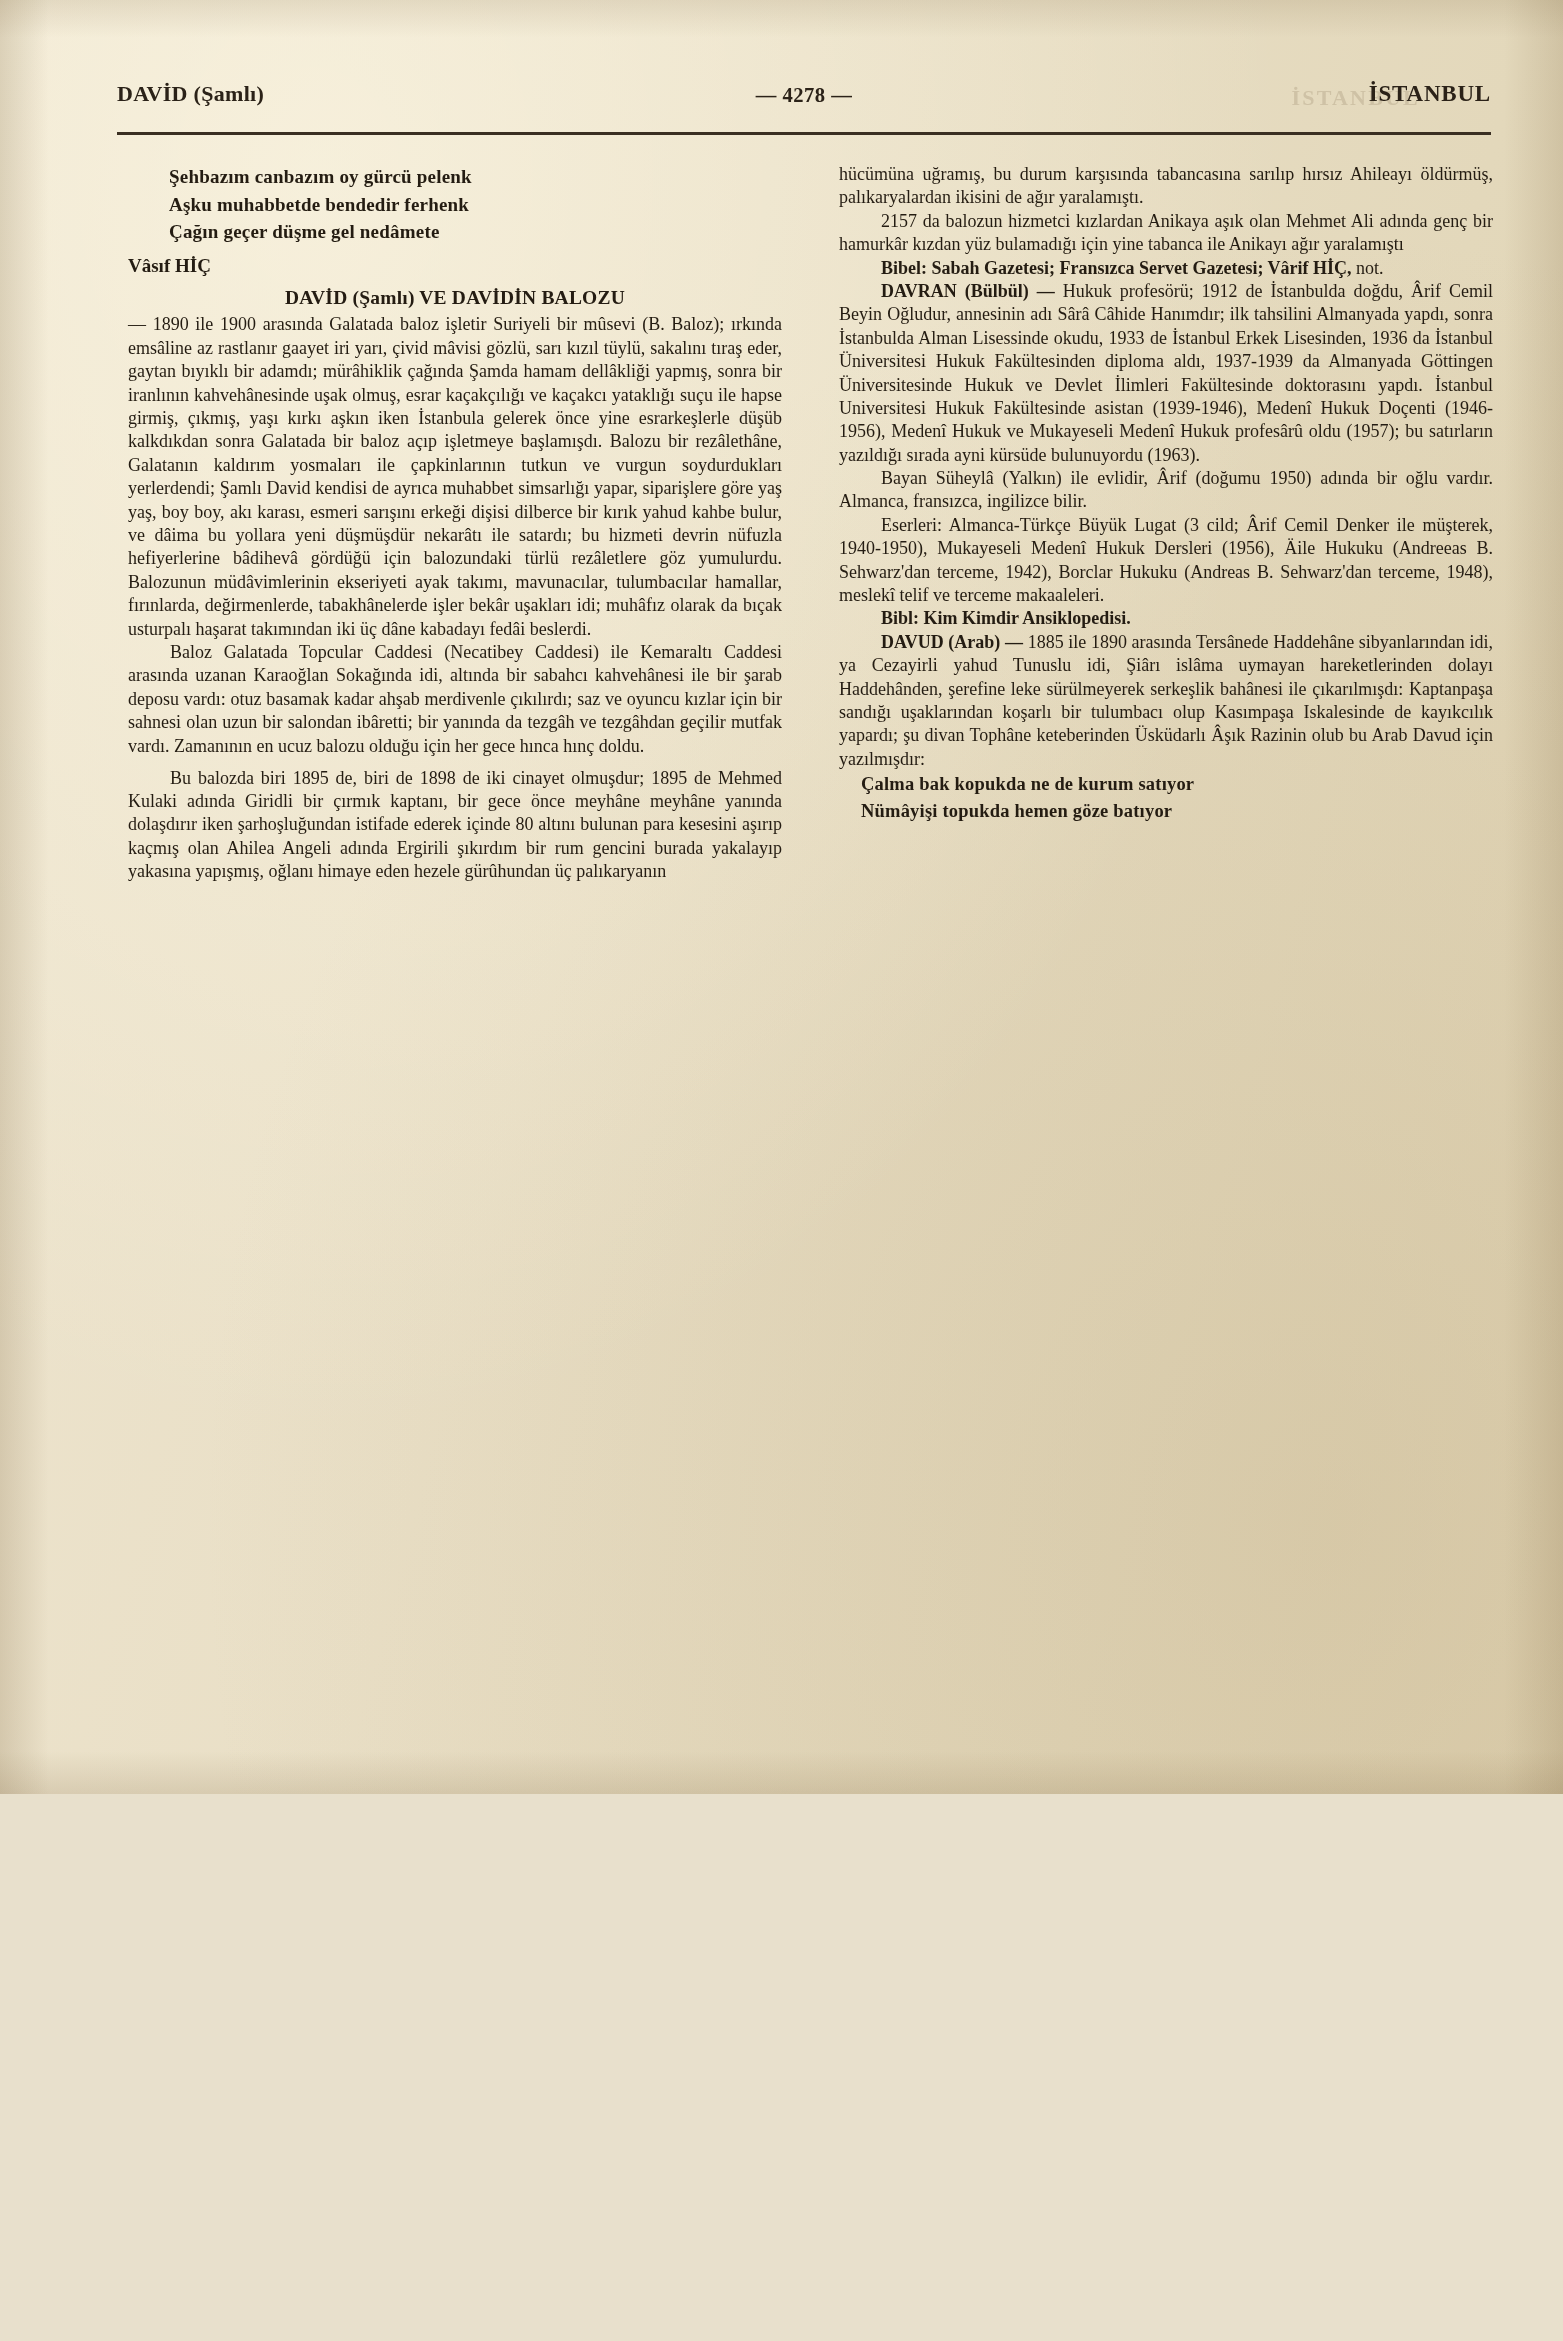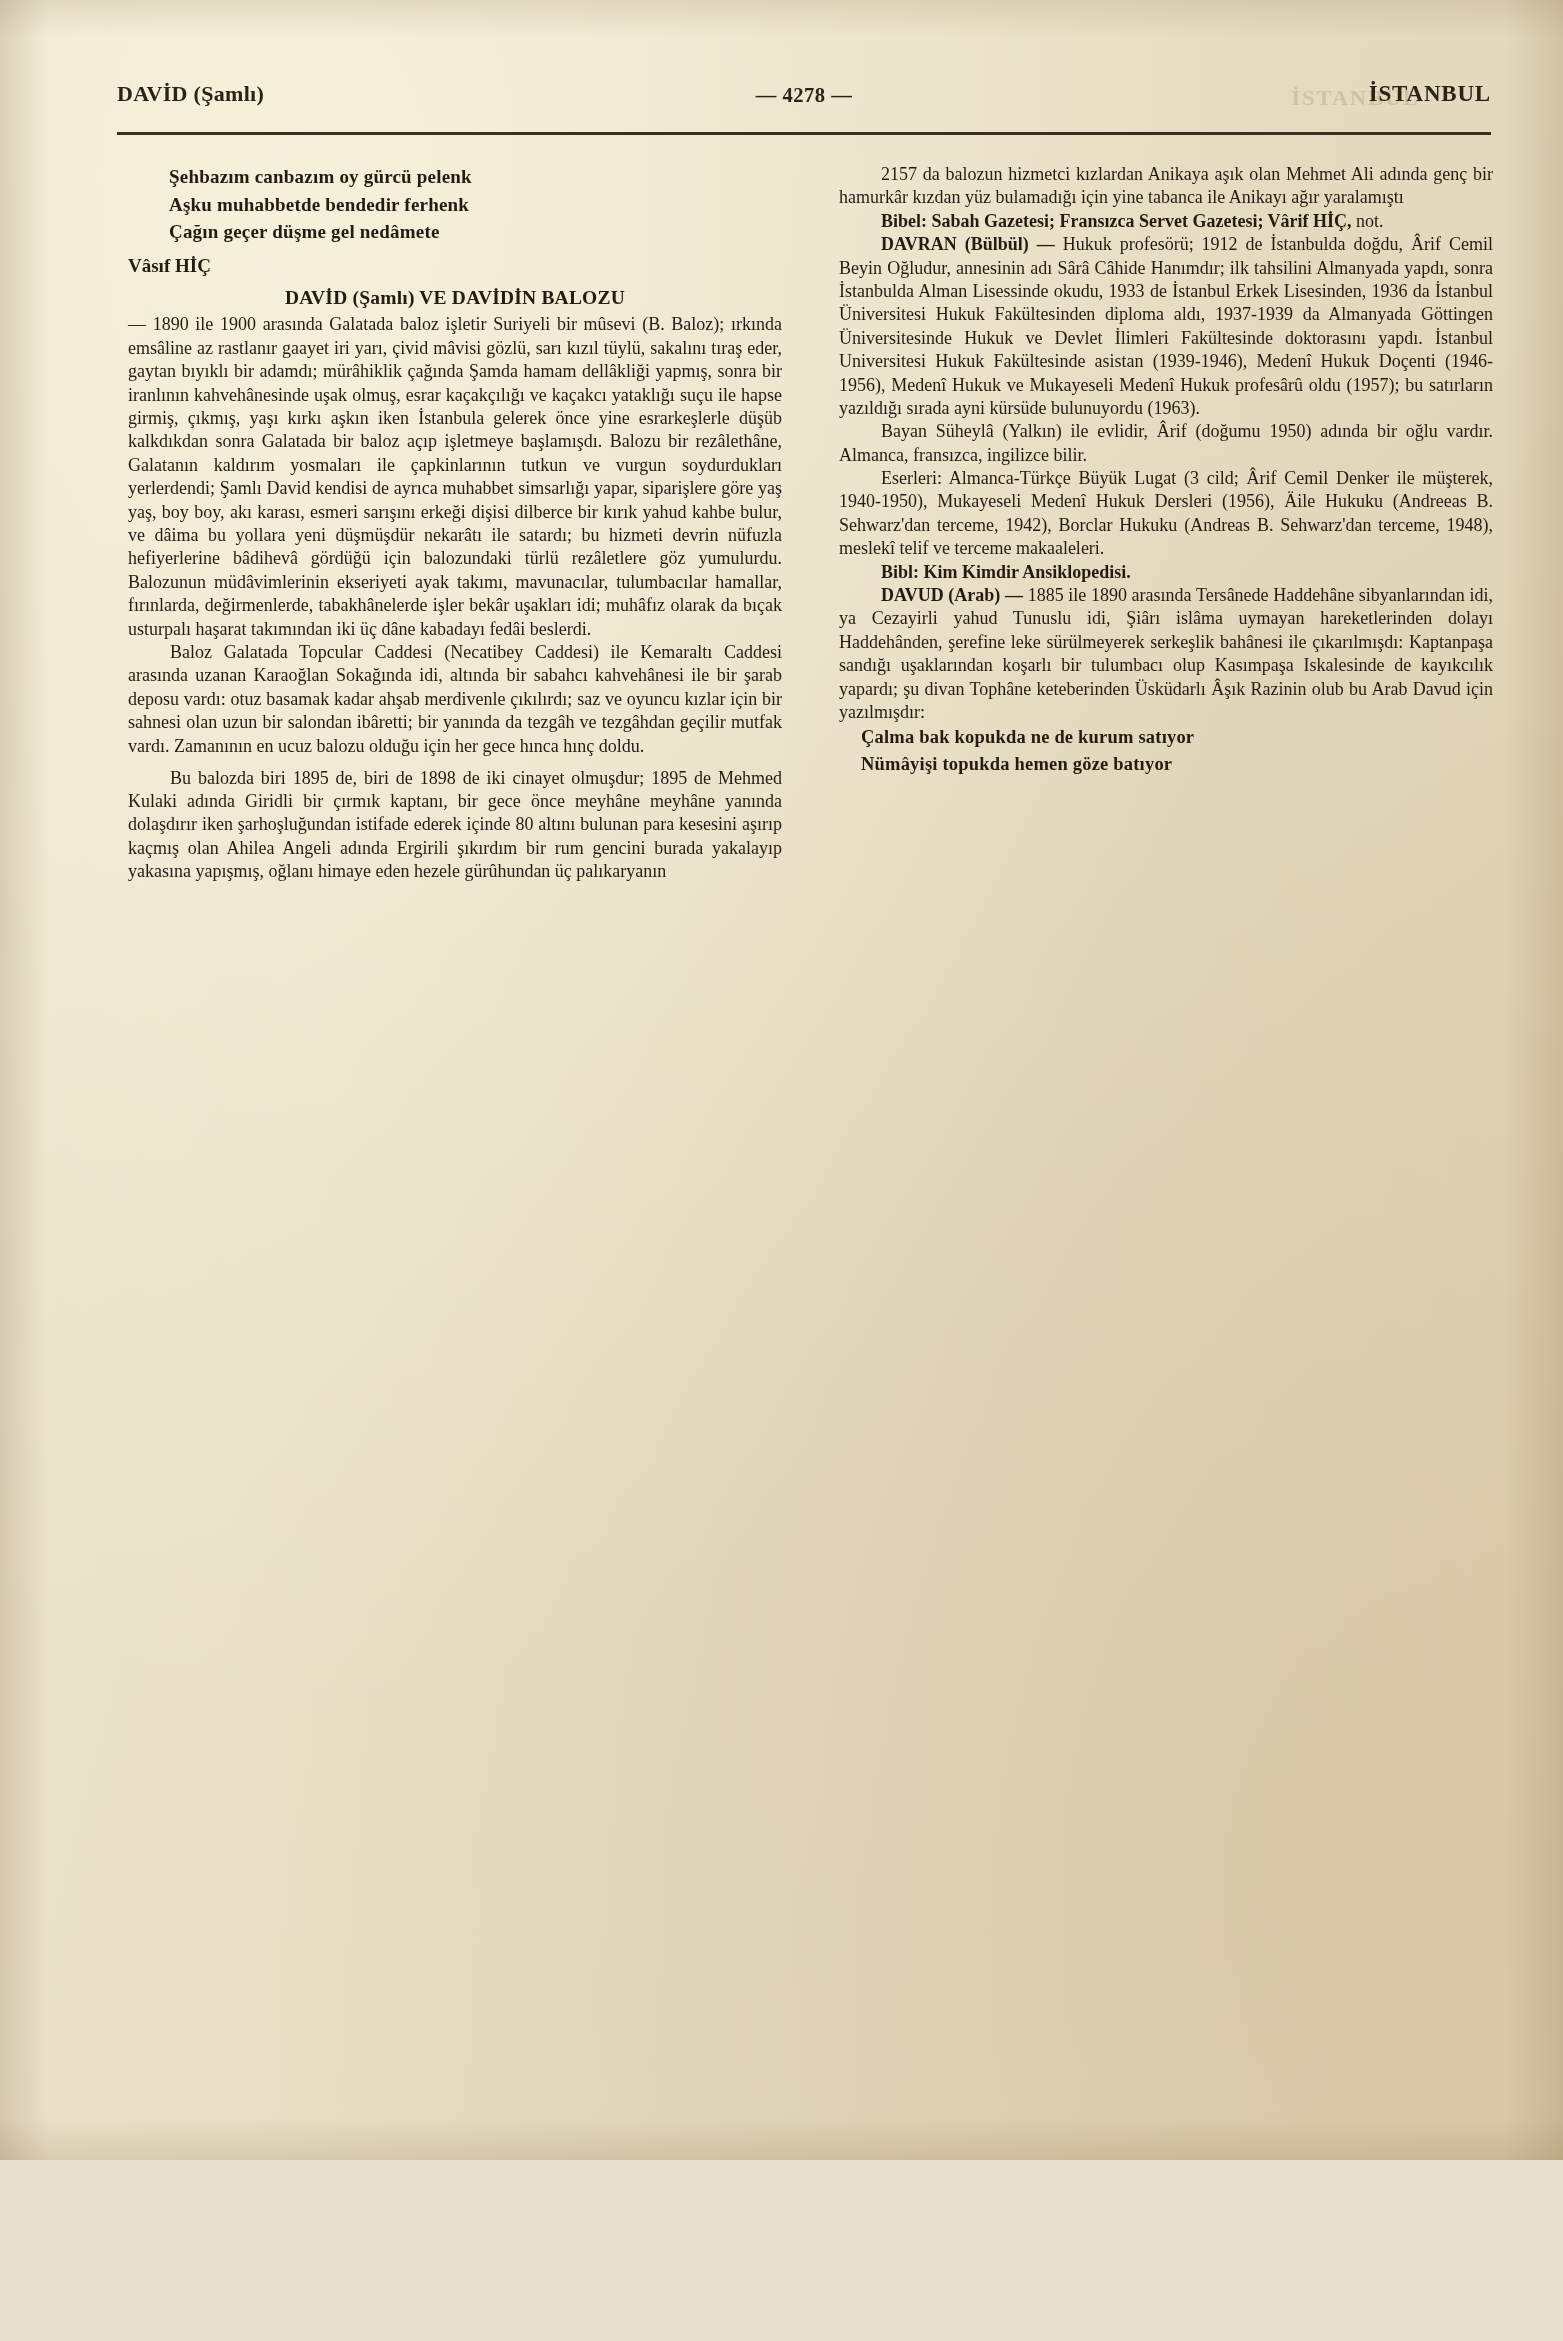--- a/index.html
+++ b/index.html
@@ -10,21 +10,21 @@
     width: 1564px;
     height: 2342px;
     background: #e8e0cc;
     font-family: "Liberation Serif", serif;
     overflow: hidden;
   }
   
   #page {
     position: relative;
     width: 1564px;
-    height: 2160px;
+    height: 1794px;
     background:
       radial-gradient(ellipse at 20% 10%, rgba(255,250,232,0.55) 0%, rgba(255,250,232,0) 55%),
       radial-gradient(ellipse at 85% 85%, rgba(190,170,130,0.30) 0%, rgba(190,170,130,0) 60%),
       linear-gradient(105deg, #eee5cf 0%, #e9dfc6 40%, #e3d8bb 75%, #dfd2b2 100%);
     box-sizing: border-box;
   }
   #page:before {
     content: "";
     position: absolute;
     inset: 0;
@@ -160,20 +160,21 @@
     </div>
     <p class="byline">Vâsıf HİÇ</p>
     <p class="entry-head">DAVİD (Şamlı) VE DAVİDİN BALOZU</p>
     <p class="dash">— 1890 ile 1900 arasında Galatada baloz işletir Suriyeli bir mûsevi (B. Baloz); ırkında emsâline az rastlanır gaayet iri yarı, çivid mâvisi gözlü, sarı kızıl tüylü, sakalını tıraş eder, gaytan bıyıklı bir adamdı; mürâhiklik çağında Şamda hamam dellâkliği yapmış, sonra bir iranlının kahvehânesinde uşak olmuş, esrar kaçakçılığı ve kaçakcı yataklığı suçu ile hapse girmiş, çıkmış, yaşı kırkı aşkın iken İstanbula gelerek önce yine esrarkeşlerle düşüb kalkdıkdan sonra Galatada bir baloz açıp işletmeye başlamışdı. Balozu bir rezâlethâne, Galatanın kaldırım yosmaları ile çapkinlarının tutkun ve vurgun soydurdukları yerlerdendi; Şamlı David kendisi de ayrıca muhabbet simsarlığı yapar, siparişlere göre yaş yaş, boy boy, akı karası, esmeri sarışını erkeği dişisi dilberce bir kırık yahud kahbe bulur, ve dâima bu yollara yeni düşmüşdür nekarâtı ile satardı; bu hizmeti devrin nüfuzla hefiyerlerine bâdihevâ gördüğü için balozundaki türlü rezâletlere göz yumulurdu. Balozunun müdâvimlerinin ekseriyeti ayak takımı, mavunacılar, tulumbacılar hamallar, fırınlarda, değirmenlerde, tabakhânelerde işler bekâr uşakları idi; muhâfız olarak da bıçak usturpalı haşarat takımından iki üç dâne kabadayı fedâi beslerdi.</p>
     <p>Baloz Galatada Topcular Caddesi (Necatibey Caddesi) ile Kemaraltı Caddesi arasında uzanan Karaoğlan Sokağında idi, altında bir sabahcı kahvehânesi ile bir şarab deposu vardı: otuz basamak kadar ahşab merdivenle çıkılırdı; saz ve oyuncu kızlar için bir sahnesi olan uzun bir salondan ibâretti; bir yanında da tezgâh ve tezgâhdan geçilir mutfak vardı. Zamanının en ucuz balozu olduğu için her gece hınca hınç doldu.</p>
     <div class="gap"></div>
     <p>Bu balozda biri 1895 de, biri de 1898 de iki cinayet olmuşdur; 1895 de Mehmed Kulaki adında Giridli bir çırmık kaptanı, bir gece önce meyhâne meyhâne yanında dolaşdırır iken şarhoşluğundan istifade ederek içinde 80 altını bulunan para kesesini aşırıp kaçmış olan Ahilea Angeli adında Ergirili şıkırdım bir rum gencini burada yakalayıp yakasına yapışmış, oğlanı himaye eden hezele gürûhundan üç palıkaryanın</p>
   </div>
 
   <div class="col col-right">
+    <p class="noind">hücümüna uğramış, bu durum karşısında tabancasına sarılıp hırsız Ahileayı öldürmüş, palıkaryalardan ikisini de ağır yaralamıştı.</p>
     <p>2157 da balozun hizmetci kızlardan Anikaya aşık olan Mehmet Ali adında genç bir hamurkâr kızdan yüz bulamadığı için yine tabanca ile Anikayı ağır yaralamıştı</p>
     <p><span class="bold">Bibel: Sabah Gazetesi; Fransızca Servet Gazetesi; Vârif HİÇ,</span><span> not.</span></p>
     <p><span class="bold">DAVRAN (Bülbül) —</span><span> Hukuk profesörü; 1912 de İstanbulda doğdu, Ârif Cemil Beyin Oğludur, annesinin adı Sârâ Câhide Hanımdır; ilk tahsilini Almanyada yapdı, sonra İstanbulda Alman Lisessinde okudu, 1933 de İstanbul Erkek Lisesinden, 1936 da İstanbul Üniversitesi Hukuk Fakültesinden diploma aldı, 1937-1939 da Almanyada Göttingen Üniversitesinde Hukuk ve Devlet İlimleri Fakültesinde doktorasını yapdı. İstanbul Universitesi Hukuk Fakültesinde asistan (1939-1946), Medenî Hukuk Doçenti (1946-1956), Medenî Hukuk ve Mukayeseli Medenî Hukuk profesârû oldu (1957); bu satırların yazıldığı sırada ayni kürsüde bulunuyordu (1963).</span></p>
     <p>Bayan Süheylâ (Yalkın) ile evlidir, Ârif (doğumu 1950) adında bir oğlu vardır. Almanca, fransızca, ingilizce bilir.</p>
     <p>Eserleri: Almanca-Türkçe Büyük Lugat (3 cild; Ârif Cemil Denker ile müşterek, 1940-1950), Mukayeseli Medenî Hukuk Dersleri (1956), Äile Hukuku (Andreeas B. Sehwarz'dan terceme, 1942), Borclar Hukuku (Andreas B. Sehwarz'dan terceme, 1948), meslekî telif ve terceme makaaleleri.</p>
     <p class="bibl bold">Bibl: Kim Kimdir Ansiklopedisi.</p>
     <p><span class="bold">DAVUD (Arab) —</span><span> 1885 ile 1890 arasında Tersânede Haddehâne sibyanlarından idi, ya Cezayirli yahud Tunuslu idi, Şiârı islâma uymayan hareketlerinden dolayı Haddehânden, şerefine leke sürülmeyerek serkeşlik bahânesi ile çıkarılmışdı: Kaptanpaşa sandığı uşaklarından koşarlı bir tulumbacı olup Kasımpaşa Iskalesinde de kayıkcılık yapardı; şu divan Tophâne keteberinden Üsküdarlı Âşık Razinin olub bu Arab Davud için yazılmışdır:</span></p>
     <div class="verse" style="margin-left:22px;font-size:18.5px;">
       <div>Çalma bak kopukda ne de kurum satıyor</div>
       <div>Nümâyişi topukda hemen göze batıyor</div>

